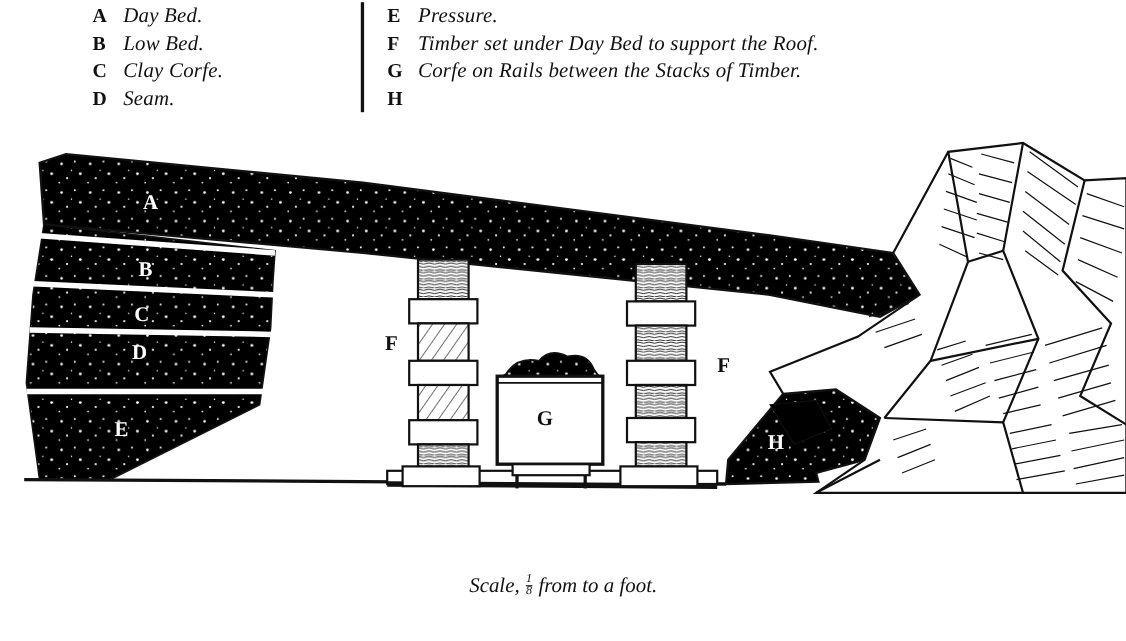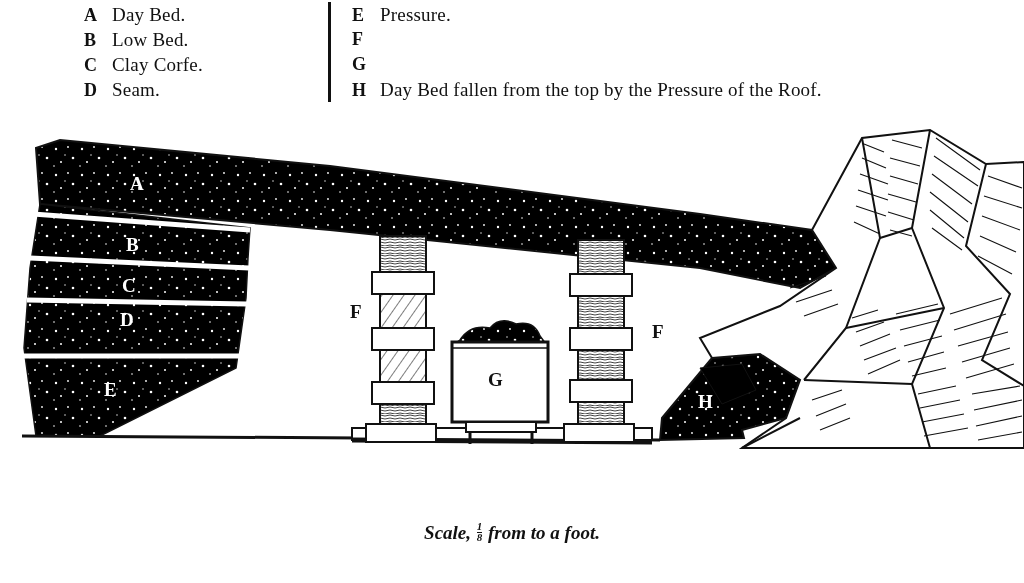--- a/index.html
+++ b/index.html
@@ -38,20 +38,21 @@
     font-weight: bold;
     font-size: 18px;
     width: 28px;
     flex: 0 0 28px;
     font-family: "Liberation Serif", serif;
   }
   .legend-text {
     font-size: 19px;
     letter-spacing: 0.2px;
     font-family: "Liberation Serif", serif;
+    font-style: italic;
   }
   #legend-divider {
     position: absolute;
     left: 328px;
     top: 2px;
     width: 3px;
     height: 100px;
     background: #111111;
   }
   
@@ -77,21 +78,21 @@
   }
   
   #scale-caption {
     position: absolute;
     left: 0;
     top: 522px;
     width: 1024px;
     text-align: center;
     font-family: "Liberation Serif", serif;
     font-style: italic;
-    font-weight: bold;
+    font-weight: normal;
     font-size: 19px;
     color: #111111;
   }
   #scale-caption .frac {
     display: inline-block;
     font-size: 11px;
     line-height: 0.9;
     text-align: center;
     vertical-align: -2px;
     margin: 0 1px;
@@ -125,27 +126,28 @@
 
   <div id="legend-divider"></div>
 
   <div class="legend-col" id="legend-col-right">
     <div class="legend-row">
       <span class="legend-key">E</span>
       <span class="legend-text">Pressure.</span>
     </div>
     <div class="legend-row">
       <span class="legend-key">F</span>
+      <span class="legend-text">Timber set under Day Bed to support the Roof.</span>
     </div>
     <div class="legend-row">
       <span class="legend-key">G</span>
+      <span class="legend-text">Corfe on Rails between the Stacks of Timber.</span>
     </div>
     <div class="legend-row">
       <span class="legend-key">H</span>
-      <span class="legend-text">Day Bed fallen from the top by the Pressure of the Roof.</span>
     </div>
   </div>
 </div>
 
 <div id="figure">
 <svg width="1024" height="400" viewBox="0 0 1024 400" xmlns="http://www.w3.org/2000/svg">
 
   <defs>
     <pattern id="woodgrain" width="10" height="8" patternUnits="userSpaceOnUse">
       <rect width="10" height="8" fill="#ffffff"></rect>

